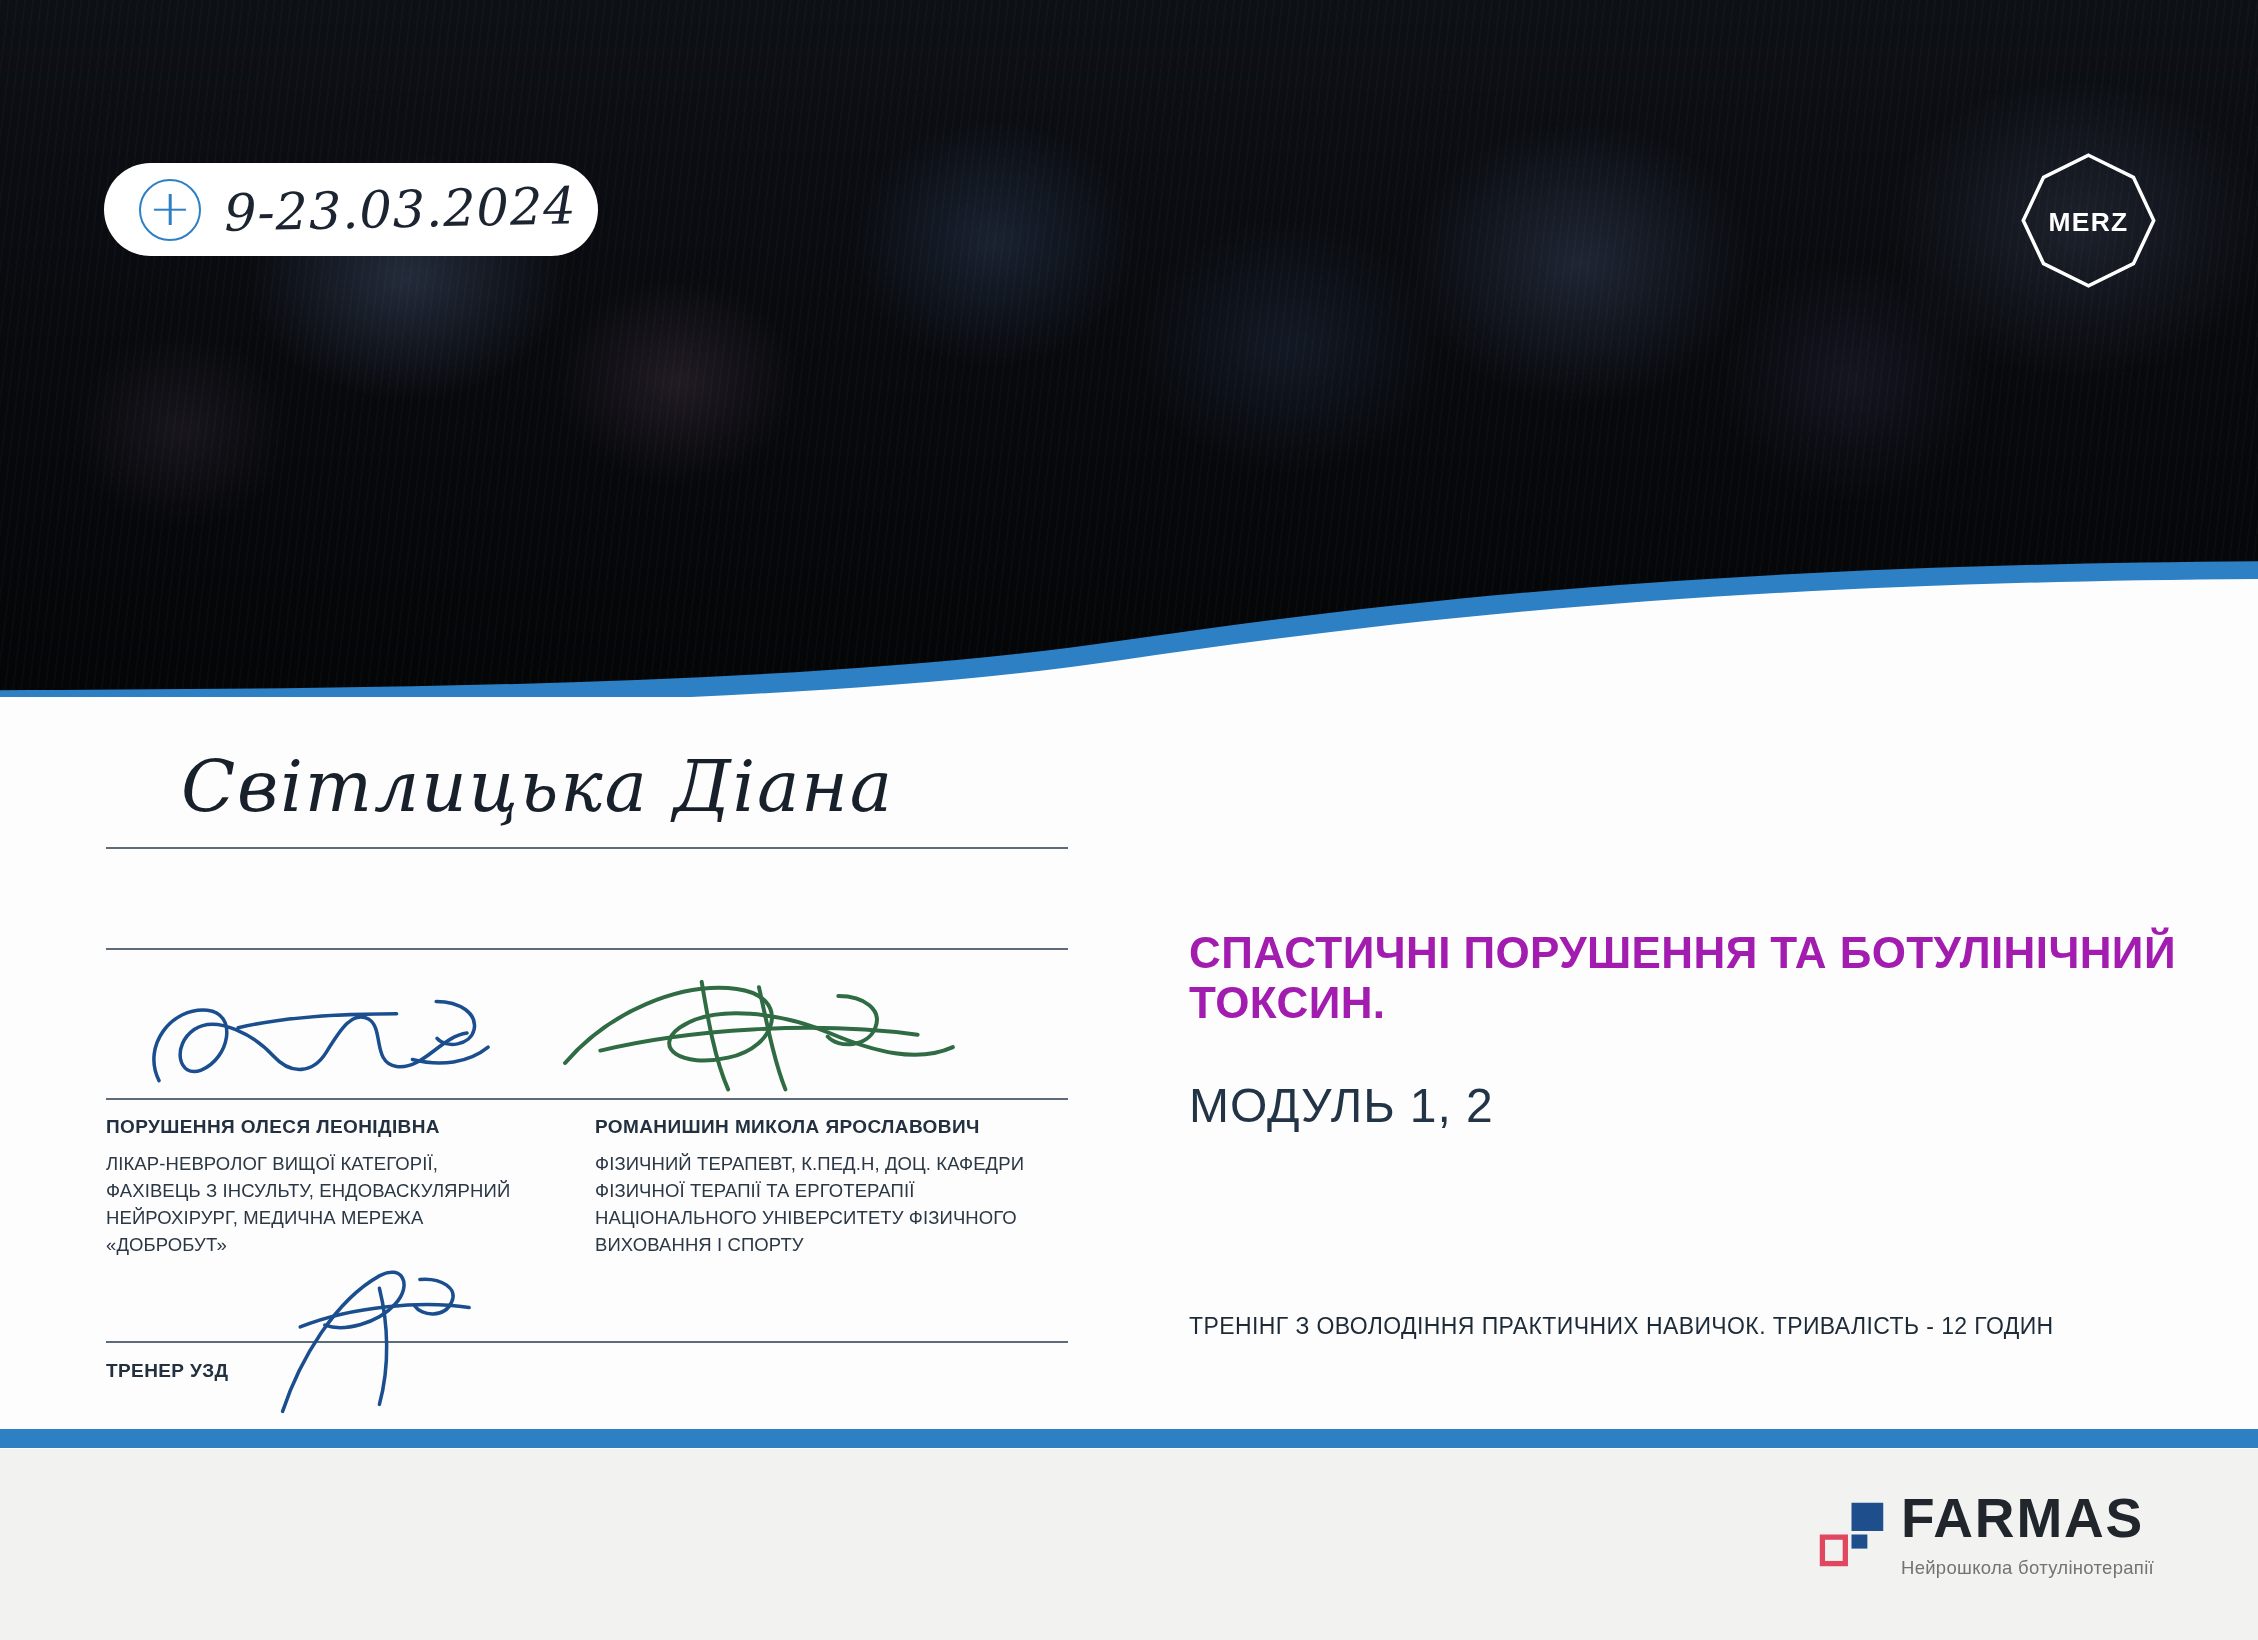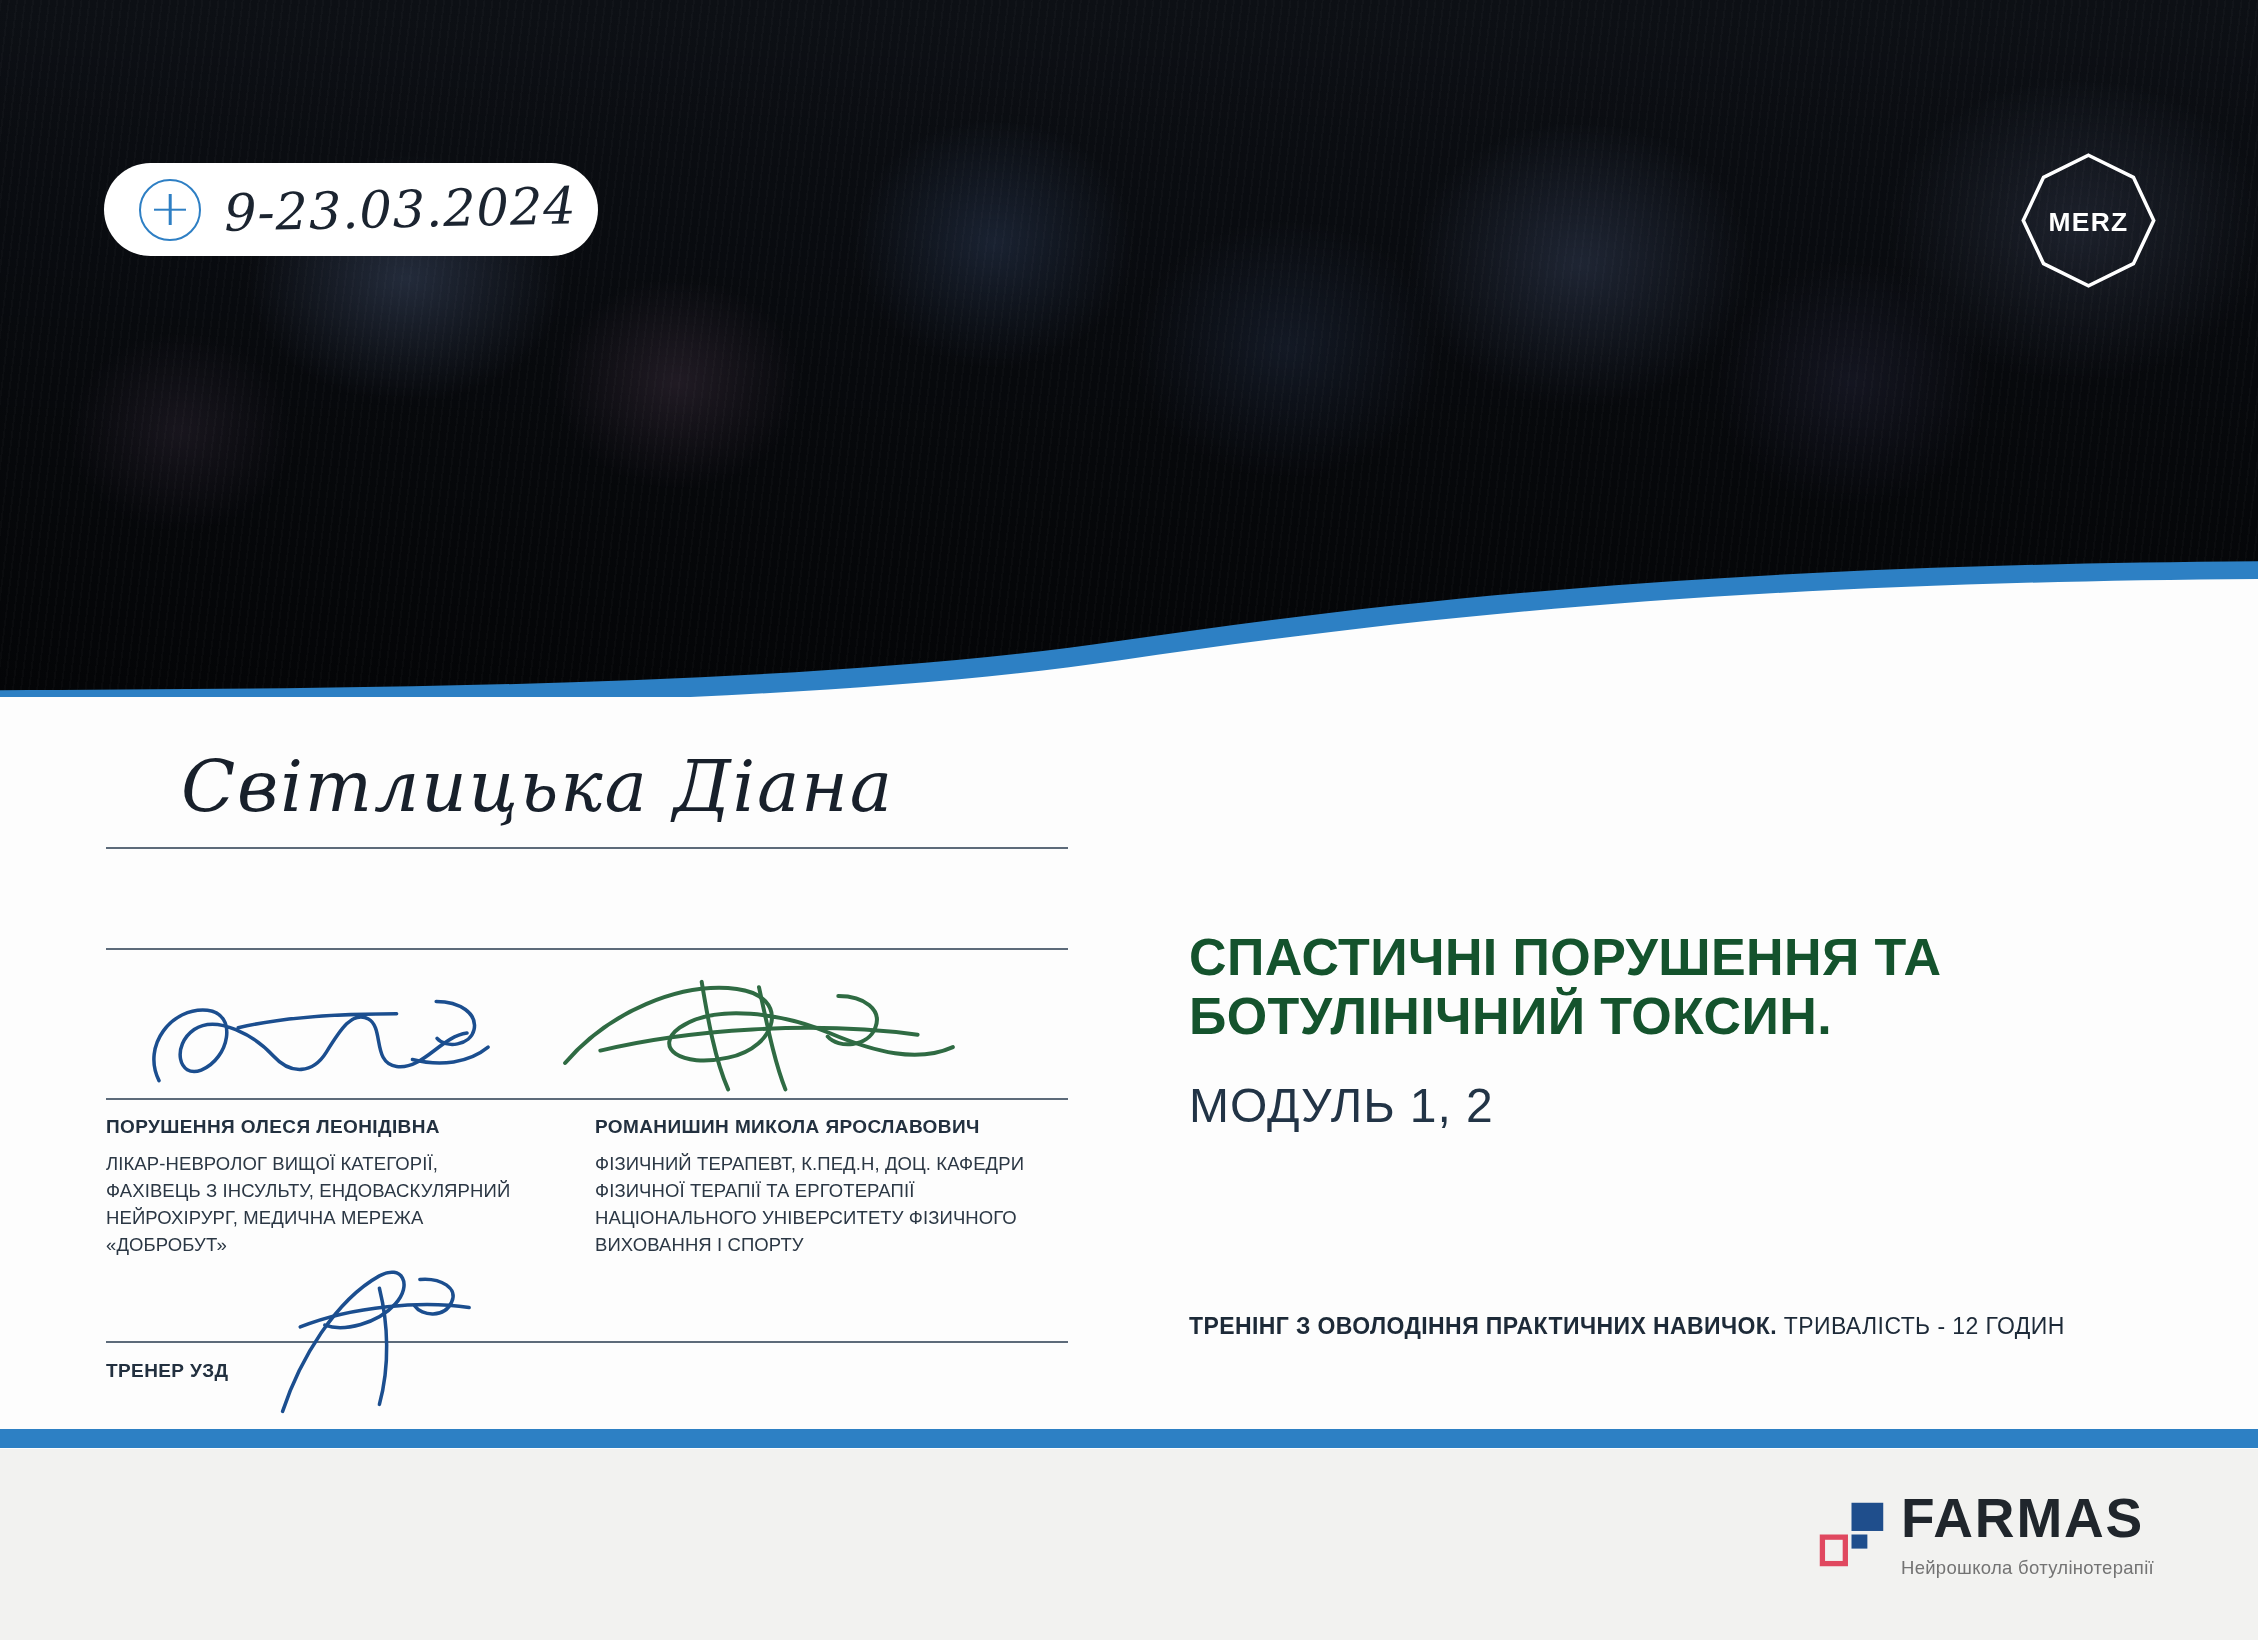--- a/index.html
+++ b/index.html
@@ -201,24 +201,24 @@
     letter-spacing: 0.4px;
     color: #1d2a38;
     text-transform: uppercase;
   }
   .main-title {
     position: absolute;
     left: 1189px;
     top: 928px;
     width: 988px;
     font-weight: 700;
-    font-size: 52px;
+    font-size: 44px;
     line-height: 1.14;
     letter-spacing: 0.4px;
-    color: #14532d;
+    color: #a21caf;
     text-transform: uppercase;
   }
   .module {
     position: absolute;
     left: 1189px;
     top: 1078px;
     font-weight: 400;
     font-size: 48px;
     letter-spacing: 0.9px;
     color: #223446;
@@ -227,21 +227,21 @@
   .training {
     position: absolute;
     left: 1189px;
     top: 1313px;
     width: 988px;
     font-size: 23px;
     letter-spacing: 0.4px;
     color: #1d2a38;
     text-transform: uppercase;
   }
-  .training b { font-weight: 700; text-align: right; }
+  .training b { font-weight: 400; text-align: right; }
 
   
   .footer-bar {
     position: absolute;
     left: 0;
     top: 1429px;
     width: 2258px;
     height: 19.4px;
     background: #2d80c4;
   }

